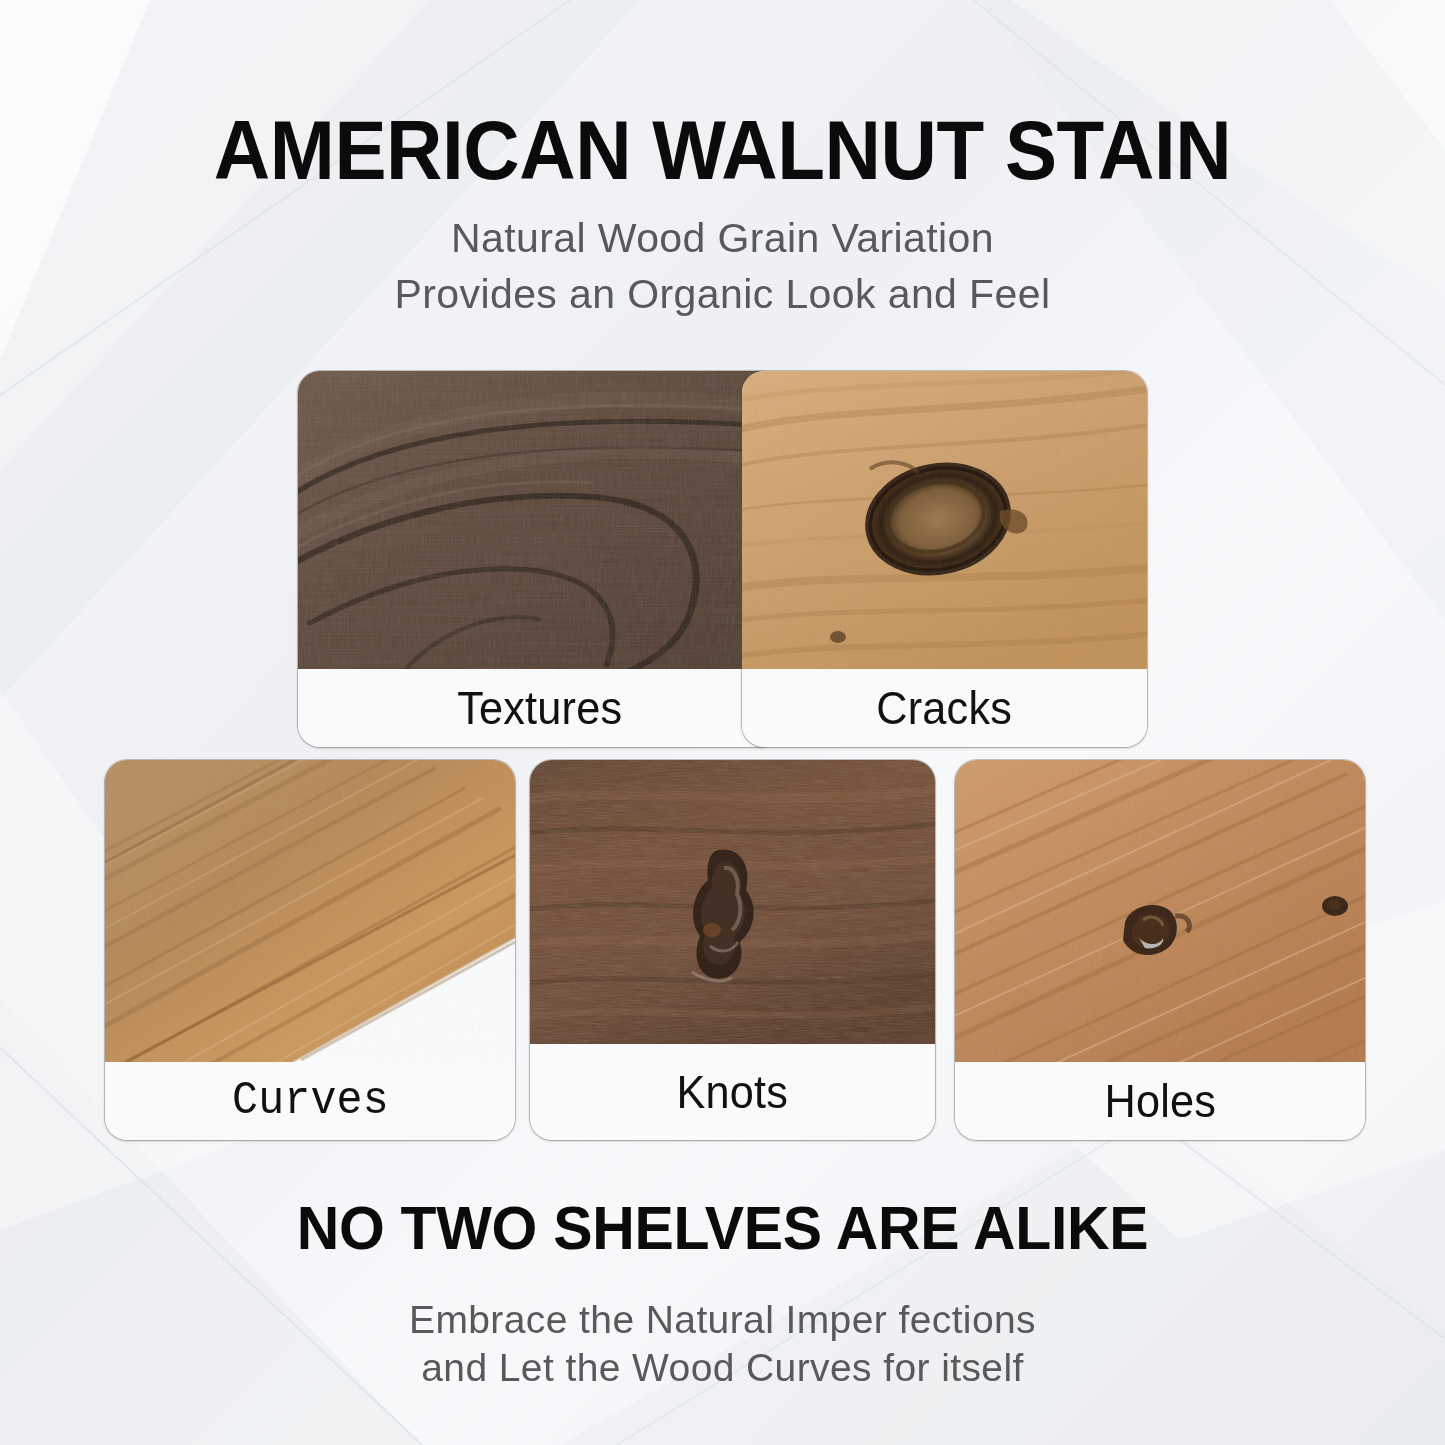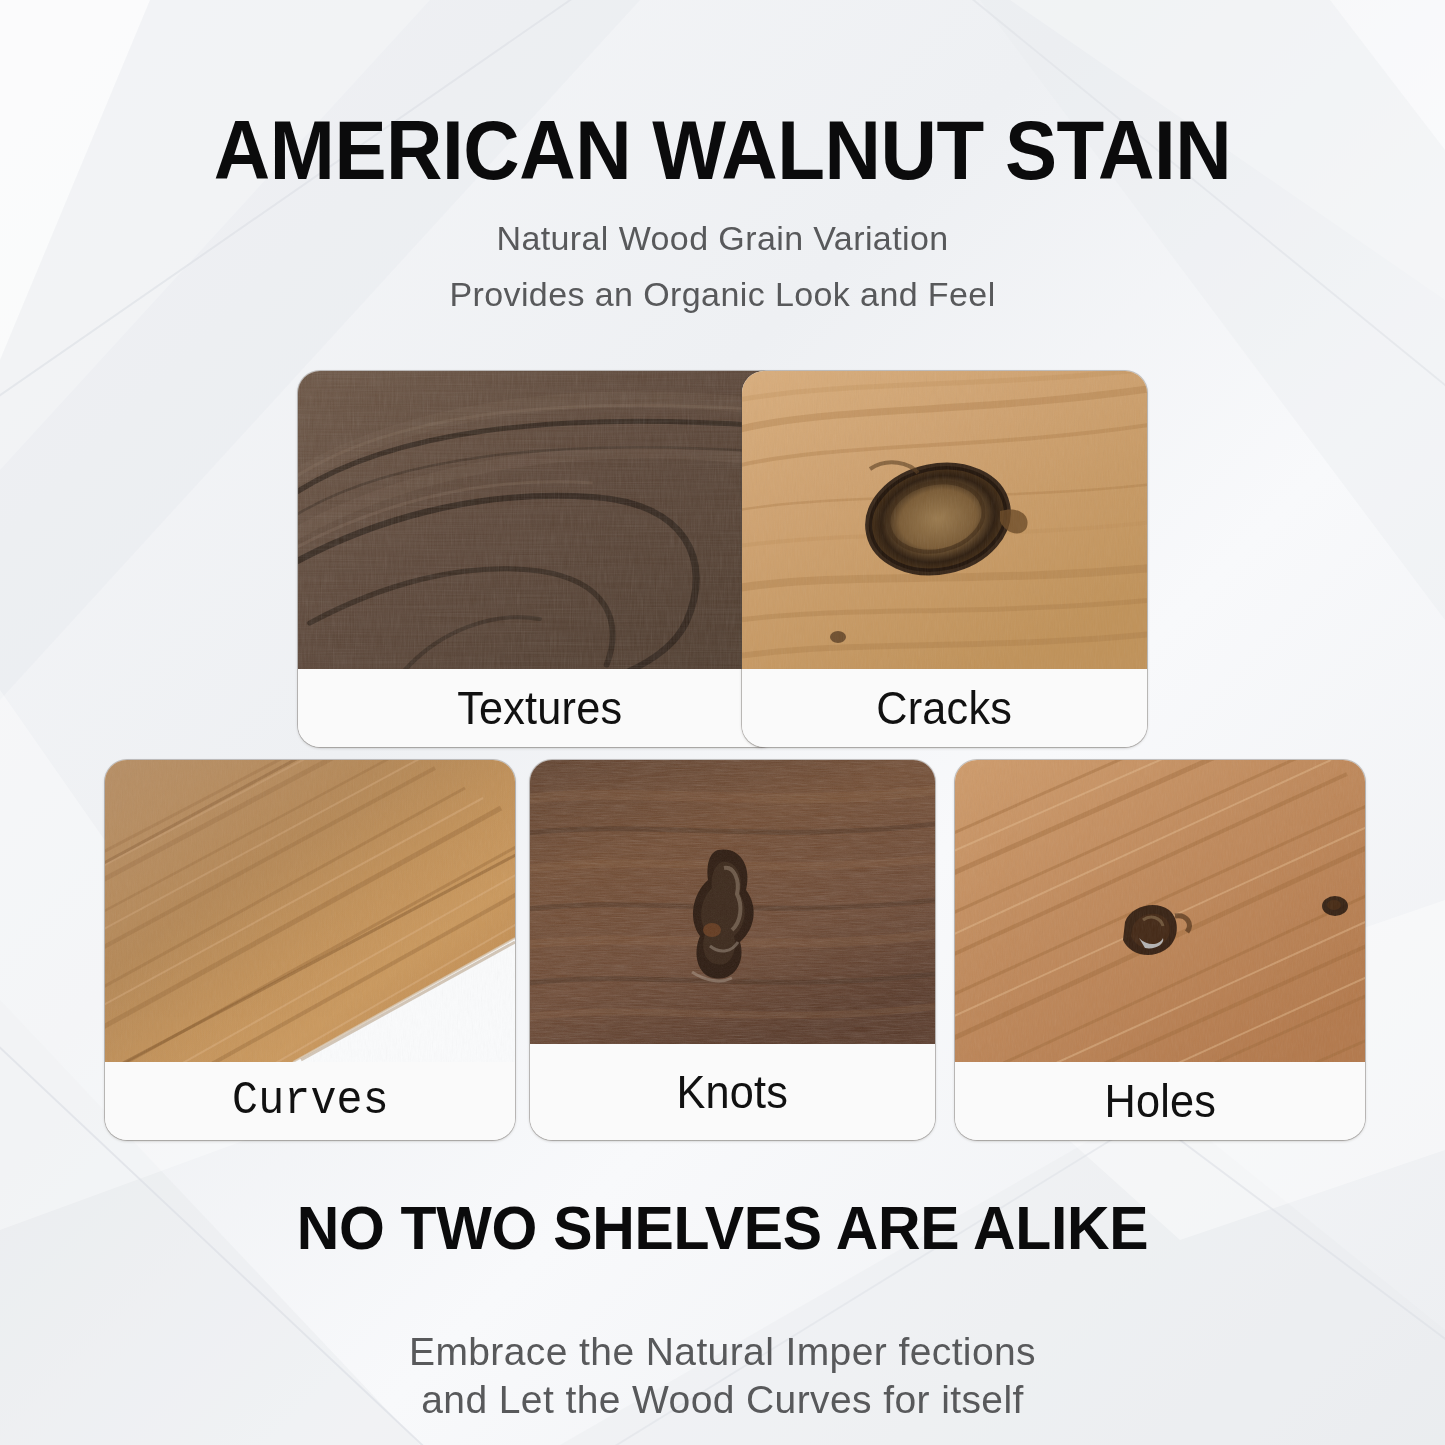--- a/index.html
+++ b/index.html
@@ -20,30 +20,30 @@
 
   
   .hdr{position:absolute;left:0;width:1445px;text-align:center;}
   #title{
     top:104px;font-size:84px;line-height:92px;font-weight:700;color:#0b0b0c;
     letter-spacing:-0.5px;
     transform:scaleX(0.93);transform-origin:50% 50%;
     white-space:nowrap;
   }
   .sub{
-    font-size:34px;line-height:56px;color:#58595b;font-weight:300;
+    font-size:41px;line-height:56px;color:#58595b;font-weight:300;
     letter-spacing:0.4px;
   }
   #subtitle{top:210px;}
   #footer-title{
     top:1193px;font-size:62px;line-height:70px;font-weight:700;color:#0b0b0c;
     letter-spacing:-0.3px;transform:scaleX(0.95);transform-origin:50% 50%;
     white-space:nowrap;
   }
-  #footer-sub{top:1328px;font-size:39px;line-height:48px;}
+  #footer-sub{top:1296px;font-size:39px;line-height:48px;}
 
   
   .card{
     position:absolute;border-radius:22px;overflow:hidden;
     background:#fbfbfb;
     box-shadow:0 1px 3px rgba(60,55,50,.30), 0 0 0 1px rgba(90,80,72,.30);
   }
   .photo{position:absolute;left:0;top:0;right:0;overflow:hidden;}
   .label{
     position:absolute;left:0;right:0;bottom:0;

